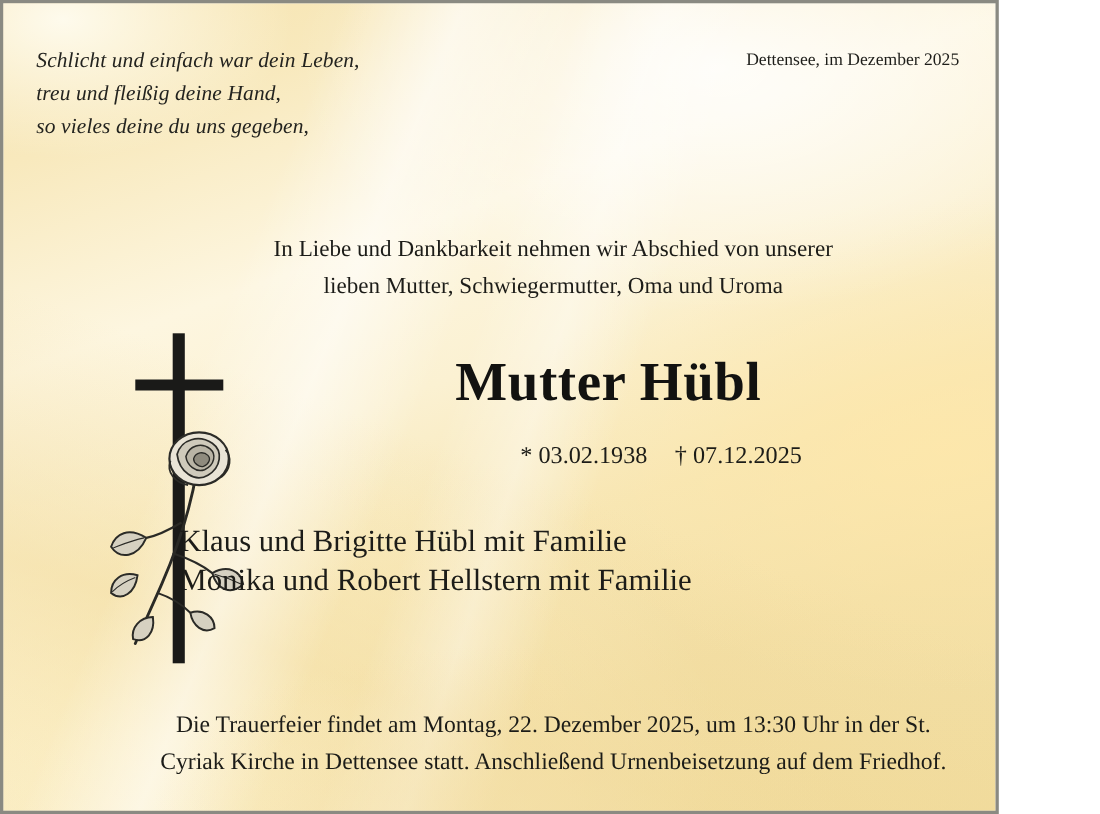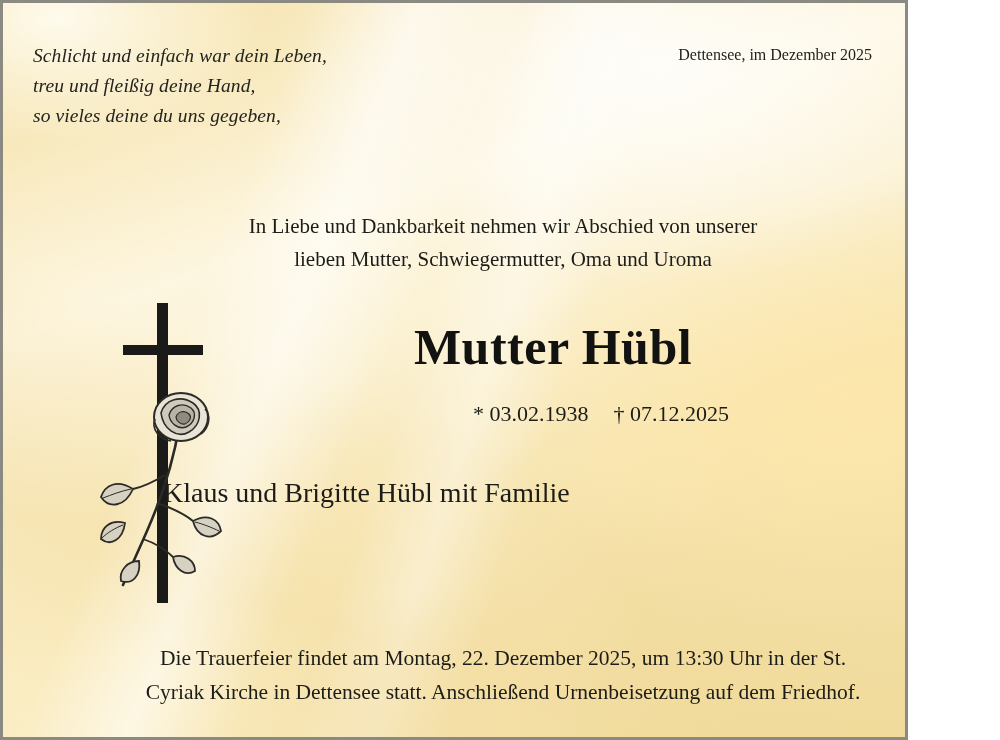--- a/index.html
+++ b/index.html
@@ -204,20 +204,21 @@
   <div class="dates layer">
     <span>*</span>
     <span>03.02.1938</span>
     <span class="sep"></span>
     <span>†</span>
     <span>07.12.2025</span>
   </div>
 
   <div class="survivors layer">
     <div>Klaus und Brigitte Hübl mit Familie</div>
+    <div>Monika und Robert Hellstern mit Familie</div>
   </div>
 
   <div class="service layer">
     <div>Die Trauerfeier findet am Montag, 22. Dezember 2025, um 13:30 Uhr in der St.</div>
     <div>Cyriak Kirche in Dettensee statt. Anschließend Urnenbeisetzung auf dem Friedhof.</div>
   </div>
 
 </div>
 
 </body></html>

